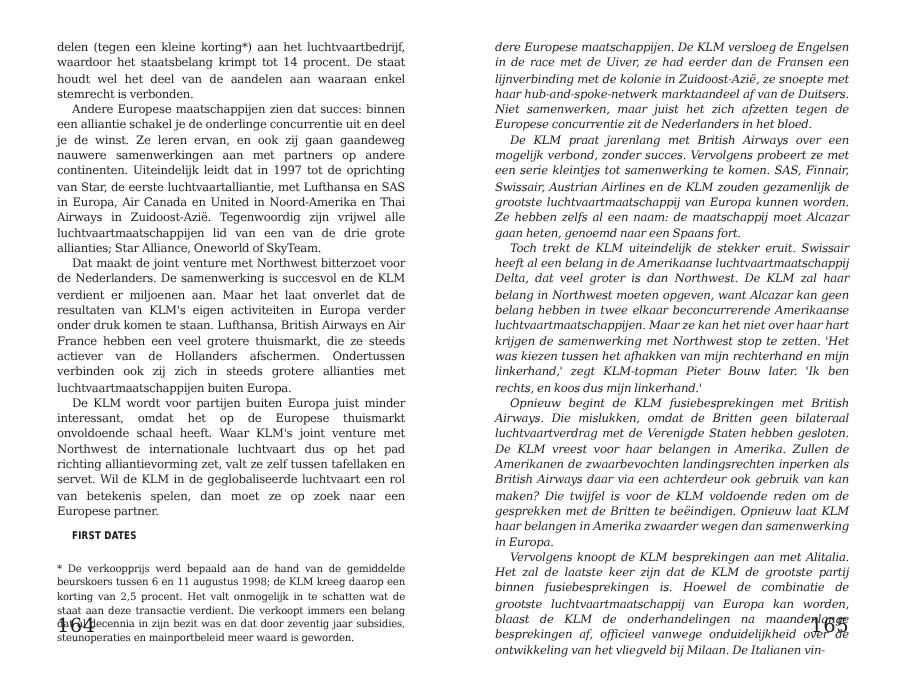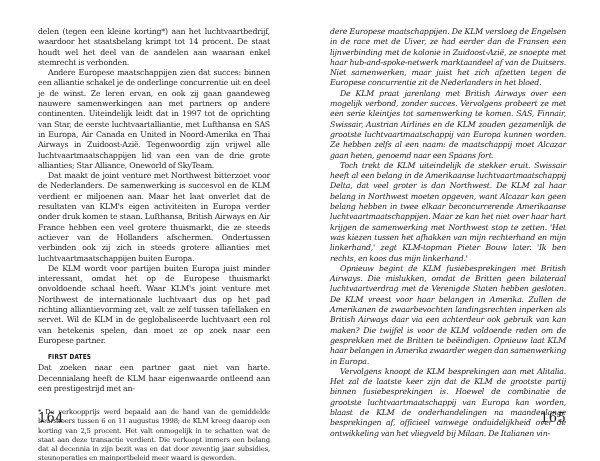--- a/index.html
+++ b/index.html
@@ -63,21 +63,20 @@
 <body>
 
 <div id="spread">
 
   <div class="page" id="page-left">
     <p class="para">delen (tegen een kleine korting*) aan het luchtvaartbedrijf, waardoor het staatsbelang krimpt tot 14 procent. De staat houdt wel het deel van de aandelen aan waaraan enkel stemrecht is verbonden.</p>
     <p class="para indent">Andere Europese maatschappijen zien dat succes: binnen een alliantie schakel je de onderlinge concurrentie uit en deel je de winst. Ze leren ervan, en ook zij gaan gaandeweg nauwere samenwerkingen aan met partners op andere continenten. Uiteindelijk leidt dat in 1997 tot de oprichting van Star, de eerste luchtvaartalliantie, met Lufthansa en SAS in Europa, Air Canada en United in Noord-Amerika en Thai Airways in Zuidoost-Azië. Tegenwoordig zijn vrijwel alle luchtvaartmaatschappijen lid van een van de drie grote allianties; Star Alliance, Oneworld of SkyTeam.</p>
     <p class="para indent">Dat maakt de joint venture met Northwest bitterzoet voor de Nederlanders. De samenwerking is succesvol en de KLM verdient er miljoenen aan. Maar het laat onverlet dat de resultaten van KLM's eigen activiteiten in Europa verder onder druk komen te staan. Lufthansa, British Airways en Air France hebben een veel grotere thuismarkt, die ze steeds actiever van de Hollanders afschermen. Ondertussen verbinden ook zij zich in steeds grotere allianties met luchtvaartmaatschappijen buiten Europa.</p>
     <p class="para indent">De KLM wordt voor partijen buiten Europa juist minder interessant, omdat het op de Europese thuismarkt onvoldoende schaal heeft. Waar KLM's joint venture met Northwest de internationale luchtvaart dus op het pad richting alliantievorming zet, valt ze zelf tussen tafellaken en servet. Wil de KLM in de geglobaliseerde luchtvaart een rol van betekenis spelen, dan moet ze op zoek naar een Europese partner.</p>
     <div class="section-heading">FIRST DATES</div>
-    <p class="para">Dat zoeken naar een partner gaat niet van harte. Decennialang heeft de KLM haar eigenwaarde ontleend aan een prestigestrijd met an-</p>
     <div class="footnote">* De verkoopprijs werd bepaald aan de hand van de gemiddelde beurskoers tussen 6 en 11 augustus 1998; de KLM kreeg daarop een korting van 2,5 procent. Het valt onmogelijk in te schatten wat de staat aan deze transactie verdient. Die verkoopt immers een belang dat al decennia in zijn bezit was en dat door zeventig jaar subsidies, steunoperaties en mainportbeleid meer waard is geworden.</div>
   </div>
 
   <div class="page" id="page-right">
     <p class="para">dere Europese maatschappijen. De KLM versloeg de Engelsen in de race met de Uiver, ze had eerder dan de Fransen een lijnverbinding met de kolonie in Zuidoost-Azië, ze snoepte met haar hub-and-spoke-netwerk marktaandeel af van de Duitsers. Niet samenwerken, maar juist het zich afzetten tegen de Europese concurrentie zit de Nederlanders in het bloed.</p>
     <p class="para indent">De KLM praat jarenlang met British Airways over een mogelijk verbond, zonder succes. Vervolgens probeert ze met een serie kleintjes tot samenwerking te komen. SAS, Finnair, Swissair, Austrian Airlines en de KLM zouden gezamenlijk de grootste luchtvaartmaatschappij van Europa kunnen worden. Ze hebben zelfs al een naam: de maatschappij moet Alcazar gaan heten, genoemd naar een Spaans fort.</p>
     <p class="para indent">Toch trekt de KLM uiteindelijk de stekker eruit. Swissair heeft al een belang in de Amerikaanse luchtvaartmaatschappij Delta, dat veel groter is dan Northwest. De KLM zal haar belang in Northwest moeten opgeven, want Alcazar kan geen belang hebben in twee elkaar beconcurrerende Amerikaanse luchtvaartmaatschappijen. Maar ze kan het niet over haar hart krijgen de samenwerking met Northwest stop te zetten. 'Het was kiezen tussen het afhakken van mijn rechterhand en mijn linkerhand,' zegt KLM-topman Pieter Bouw later. 'Ik ben rechts, en koos dus mijn linkerhand.'</p>
     <p class="para indent">Opnieuw begint de KLM fusiebesprekingen met British Airways. Die mislukken, omdat de Britten geen bilateraal luchtvaartverdrag met de Verenigde Staten hebben gesloten. De KLM vreest voor haar belangen in Amerika. Zullen de Amerikanen de zwaarbevochten landingsrechten inperken als British Airways daar via een achterdeur ook gebruik van kan maken? Die twijfel is voor de KLM voldoende reden om de gesprekken met de Britten te beëindigen. Opnieuw laat KLM haar belangen in Amerika zwaarder wegen dan samenwerking in Europa.</p>
     <p class="para indent">Vervolgens knoopt de KLM besprekingen aan met Alitalia. Het zal de laatste keer zijn dat de KLM de grootste partij binnen fusiebesprekingen is. Hoewel de combinatie de grootste luchtvaartmaatschappij van Europa kan worden, blaast de KLM de onderhandelingen na maandenlange besprekingen af, officieel vanwege onduidelijkheid over de ontwikkeling van het vliegveld bij Milaan. De Italianen vin-</p>
   </div>

